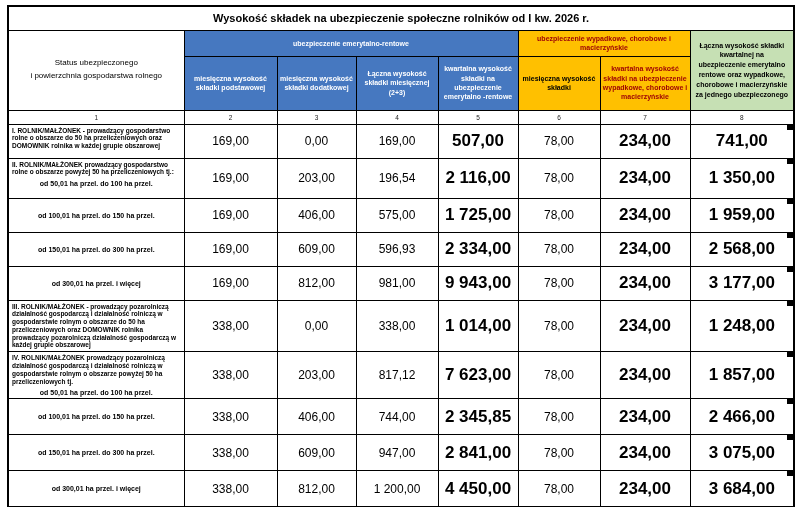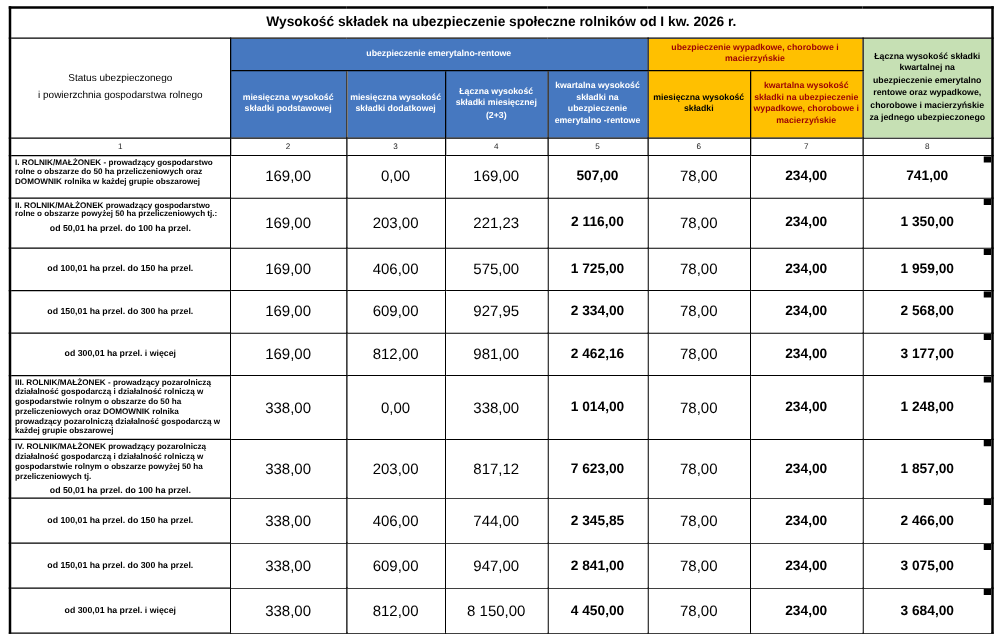--- a/index.html
+++ b/index.html
@@ -42,21 +42,21 @@
   tbody tr:nth-child(8), tbody tr:nth-child(9), tbody tr:nth-child(10) { height: 36px; }
 
   .label-cell { vertical-align: top; padding: 2px 3px; background: #fff; }
   .label-cell.sub-only { vertical-align: middle; }
   .label-main { font-size: 6.5px; font-weight: bold; line-height: 1.2; text-align: left; }
   .label-sub { font-size: 7px; font-weight: bold; text-align: center; margin-top: 4px; }
   .sub-only .label-sub { margin-top: 0; }
 
   .val { font-size: 12px; text-align: center; vertical-align: middle; background: #fff;
     position: relative; }
-  .val.bold { font-weight: bold; font-size: 11px; }
+  .val.bold { font-weight: bold; font-size: 17px; }
   .corner-mark { position: absolute; top: 0; right: 0; width: 6px; height: 5px; background: #000; }
 </style>
 </head>
 <body>
 
 <div class="page">
   <table>
     <colgroup>
       <col style="width:176px">
         <col style="width:93px">
@@ -110,21 +110,21 @@
           <td class="val bold">234,00</td>
           <td class="val bold">741,00<span class="corner-mark"></span></td>
         </tr>
         <tr>
           <td class="label-cell">
             <div class="label-main">II. ROLNIK/MAŁŻONEK prowadzący gospodarstwo rolne o obszarze powyżej 50 ha przeliczeniowych tj.:</div>
             <div class="label-sub">od 50,01 ha przel. do 100 ha przel.</div>
           </td>
           <td class="val">169,00</td>
           <td class="val">203,00</td>
-          <td class="val">221,23</td>
+          <td class="val">196,54</td>
           <td class="val bold">2 116,00</td>
           <td class="val">78,00</td>
           <td class="val bold">234,00</td>
           <td class="val bold">1 350,00<span class="corner-mark"></span></td>
         </tr>
         <tr>
           <td class="label-cell sub-only">
             <div class="label-sub">od 100,01 ha przel. do 150 ha przel.</div>
           </td>
           <td class="val">169,00</td>
@@ -134,34 +134,34 @@
           <td class="val">78,00</td>
           <td class="val bold">234,00</td>
           <td class="val bold">1 959,00<span class="corner-mark"></span></td>
         </tr>
         <tr>
           <td class="label-cell sub-only">
             <div class="label-sub">od 150,01 ha przel. do 300 ha przel.</div>
           </td>
           <td class="val">169,00</td>
           <td class="val">609,00</td>
-          <td class="val">927,95</td>
+          <td class="val">596,93</td>
           <td class="val bold">2 334,00</td>
           <td class="val">78,00</td>
           <td class="val bold">234,00</td>
           <td class="val bold">2 568,00<span class="corner-mark"></span></td>
         </tr>
         <tr>
           <td class="label-cell sub-only">
             <div class="label-sub">od 300,01 ha przel. i więcej</div>
           </td>
           <td class="val">169,00</td>
           <td class="val">812,00</td>
           <td class="val">981,00</td>
-          <td class="val bold">2 462,16</td>
+          <td class="val bold">9 943,00</td>
           <td class="val">78,00</td>
           <td class="val bold">234,00</td>
           <td class="val bold">3 177,00<span class="corner-mark"></span></td>
         </tr>
         <tr>
           <td class="label-cell">
             <div class="label-main">III. ROLNIK/MAŁŻONEK - prowadzący pozarolniczą działalność gospodarczą i działalność rolniczą w gospodarstwie rolnym o obszarze do 50 ha przeliczeniowych oraz DOMOWNIK rolnika prowadzący pozarolniczą działalność gospodarczą w każdej grupie obszarowej</div>
           </td>
           <td class="val">338,00</td>
           <td class="val">0,00</td>
@@ -207,21 +207,21 @@
           <td class="val">78,00</td>
           <td class="val bold">234,00</td>
           <td class="val bold">3 075,00<span class="corner-mark"></span></td>
         </tr>
         <tr>
           <td class="label-cell sub-only">
             <div class="label-sub">od 300,01 ha przel. i więcej</div>
           </td>
           <td class="val">338,00</td>
           <td class="val">812,00</td>
-          <td class="val">8 150,00</td>
+          <td class="val">1 200,00</td>
           <td class="val bold">4 450,00</td>
           <td class="val">78,00</td>
           <td class="val bold">234,00</td>
           <td class="val bold">3 684,00<span class="corner-mark"></span></td>
         </tr>
       </tbody>
   </table>
 </div>
 
 </body></html>

